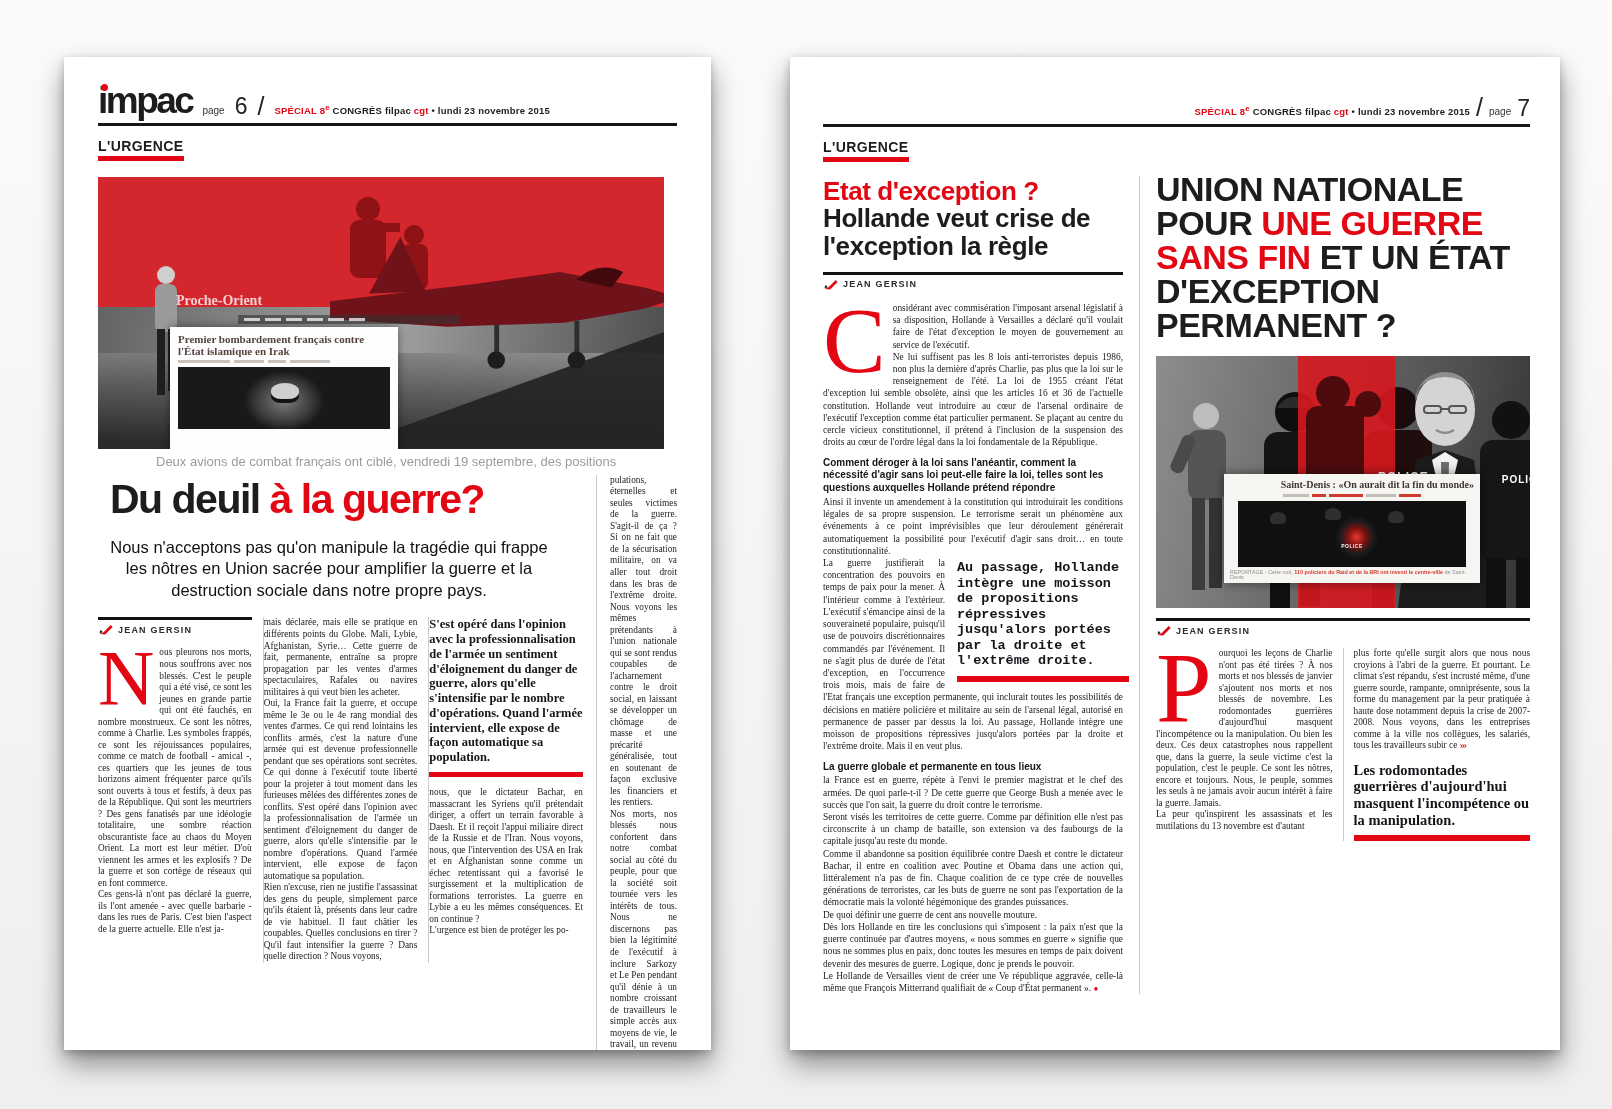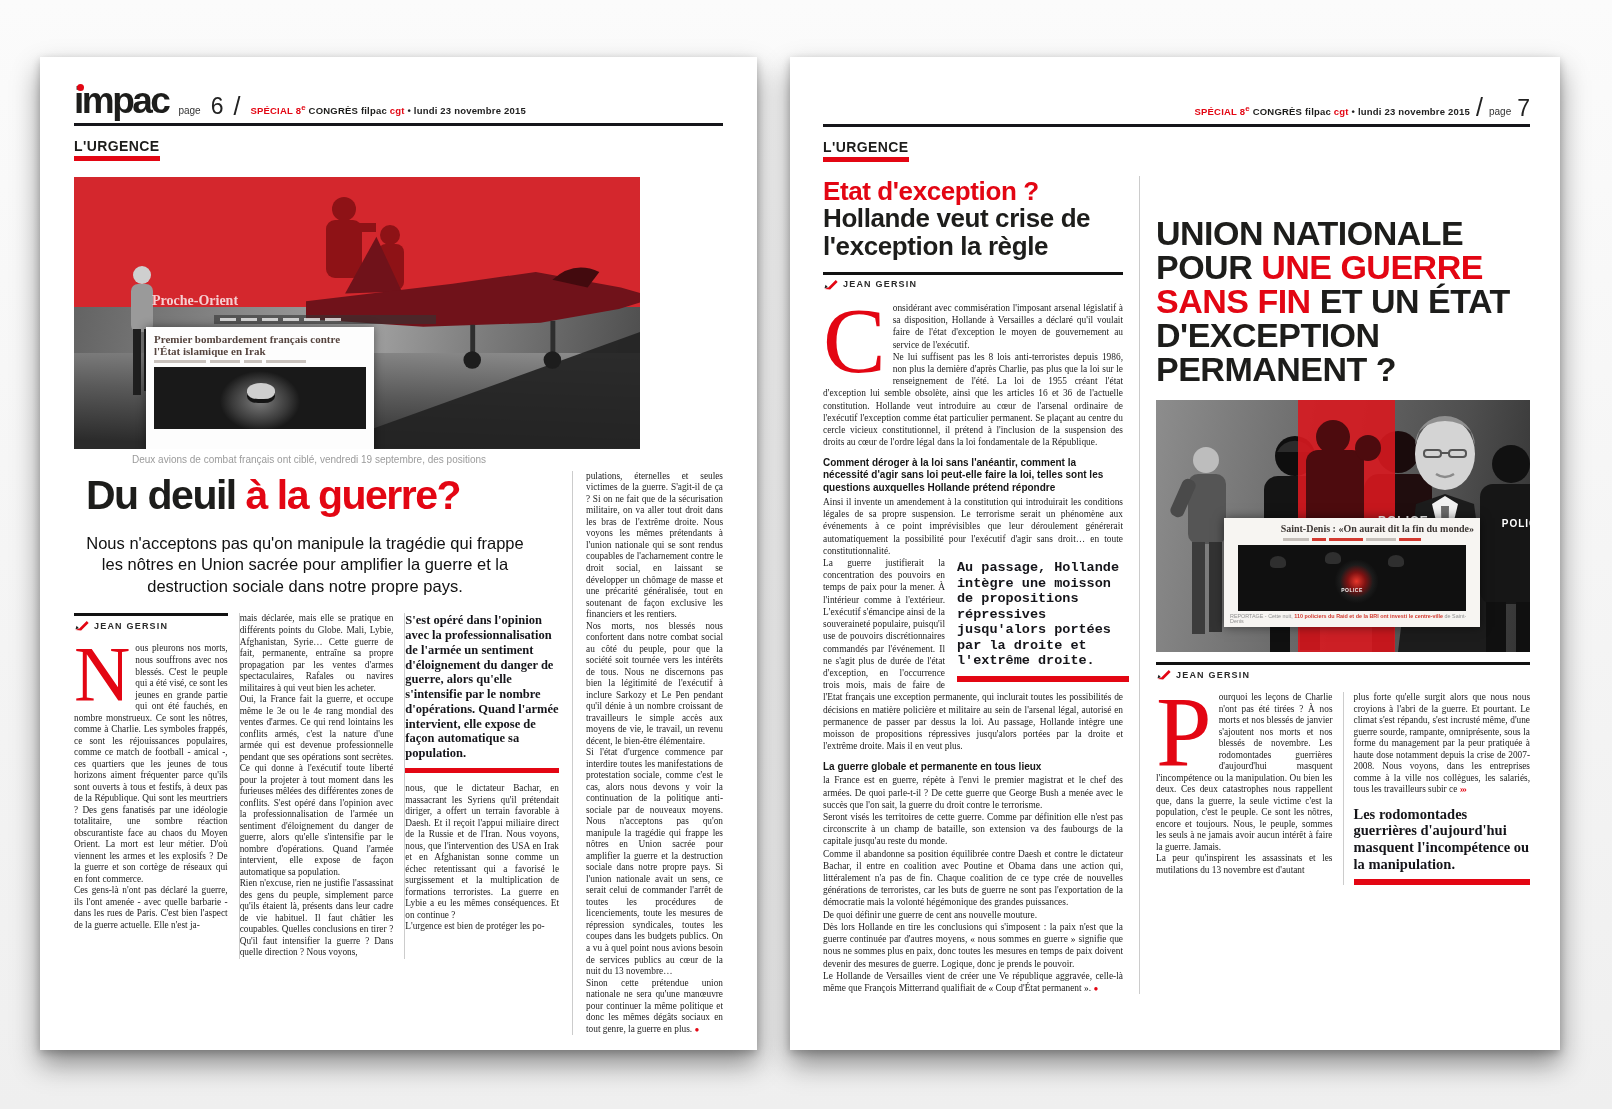--- a/index.html
+++ b/index.html
@@ -5,21 +5,21 @@
   html,body{margin:0;padding:0;}
   body{
     width:1612px;height:1109px;position:relative;
     background:linear-gradient(#fbfbfb,#efefef);
     font-family:"Liberation Sans",sans-serif;color:#1d1d1b;
     -webkit-font-smoothing:antialiased;
   }
   .page{position:absolute;top:57px;height:993px;background:#fff;
     box-shadow:0 14px 26px rgba(0,0,0,.42),0 3px 8px rgba(0,0,0,.22);
     overflow:hidden;}
-  .page-left{left:40px;width:717px;}
+  .page-left{left:64px;width:647px;}
   .page-right{left:790px;width:770px;}
   .inner{padding:30px 34px 0 34px;}
 
   
   .mast{display:flex;align-items:flex-end;gap:10px;}
   .mast-right-row{display:flex;justify-content:flex-end;align-items:flex-end;gap:6px;}
   .logo{font-size:37px;font-weight:bold;letter-spacing:-2.5px;line-height:.78;position:relative;color:#1d1d1b;}
   .logo-dot{position:absolute;width:7px;height:7px;border-radius:50%;background:#e30613;left:3px;top:-3px;}
   .pg-word{font-size:10px;color:#333;}
   .pg-num{font-size:23px;line-height:.8;color:#222;}
@@ -51,21 +51,21 @@
   .ml-nav i{display:block;width:16px;height:3px;background:rgba(255,255,255,.75);}
   .ml-card{position:absolute;left:72px;top:150px;width:212px;height:122px;background:#fdfdfd;z-index:5;
     box-shadow:0 0 9px rgba(0,0,0,.45);padding:6px 8px 0 8px;}
   .ml-card-headline{font-family:"Liberation Serif",serif;font-weight:bold;font-size:11px;line-height:1.1;color:#55443e;}
   .ml-card-meta{margin-top:3px;display:flex;gap:4px;}
   .ml-card-meta i{height:3px;background:#c9c2bd;display:block;}
   .ml-card-photo{margin-top:4px;height:62px;background:
     radial-gradient(ellipse 40px 30px at 50% 55%,#7c7c7c,#3a3a3a 70%,#191919);position:relative;}
   .ml-card-photo .visor{position:absolute;left:44%;top:26%;width:28px;height:16px;border-radius:50% 50% 40% 40%;
     background:#cfcfcf;box-shadow:0 4px 0 #141414;}
-  .mont-caption{font-size:10px;color:#9b9b9b;margin:5px 0 0 58px;}
+  .mont-caption{font-size:13px;color:#9b9b9b;margin:5px 0 0 58px;}
 
   
   .lp-body{display:flex;margin-top:6px;}
   .lp-main{width:485px;flex:0 0 auto;}
   .lp-col4{flex:1;border-left:1px solid #ccc;margin-left:13px;padding-left:13px;}
   h1.lp-headline{margin:4px 0 0 12px;font-size:41px;letter-spacing:-1.5px;line-height:1.02;white-space:nowrap;}
   .lp-headline .hl-red{color:#e30613;}
   .standfirst{margin-top:16px;font-size:16.5px;line-height:1.3;width:462px;color:#111;text-align:center;}
   .cols3{display:flex;margin-top:15px;}
   .cols3 .col{flex:1;min-width:0;}
@@ -85,21 +85,21 @@
 
   .pullquote{font-family:"Liberation Serif",serif;font-weight:bold;font-size:12.5px;line-height:1.18;color:#15151a;}
   .pq-bar{height:5px;background:#e30613;margin-top:7px;}
   .pq-col3{margin-bottom:10px;}
   .end-mark{color:#e30613;font-size:8px;}
 
   
   .rp-body{display:flex;margin-top:10px;}
   .rp-art1{flex:0 0 300px;}
   .rp-div{width:1px;background:#ccc;margin:4px 16px 0 16px;}
-  .rp-art2{flex:1;min-width:0;margin-top:44px;}
+  .rp-art2{flex:1;min-width:0;}
   h2.a1-headline{margin:6px 0 0 0;font-size:26px;line-height:1.05;letter-spacing:-.4px;}
   .a1-byline{margin-top:12px;}
   .a1-body{margin-top:10px;}
   .a1-body .body-text{font-size:9.4px;line-height:1.3;}
   .subhead{font-size:10px;font-weight:bold;line-height:1.28;margin:8px 0 1px 0;color:#161616;}
   .pq-float{float:right;width:172px;margin:3px -6px 6px 12px;}
   .pq-float .pullquote{font-size:13.5px;line-height:1.15;font-family:Liberation Mono, monospace;}
   .pq-float .pq-bar{height:6px;}
 
   h1.a2-headline{margin:0;font-size:34px;line-height:1.0;letter-spacing:-.5px;}

